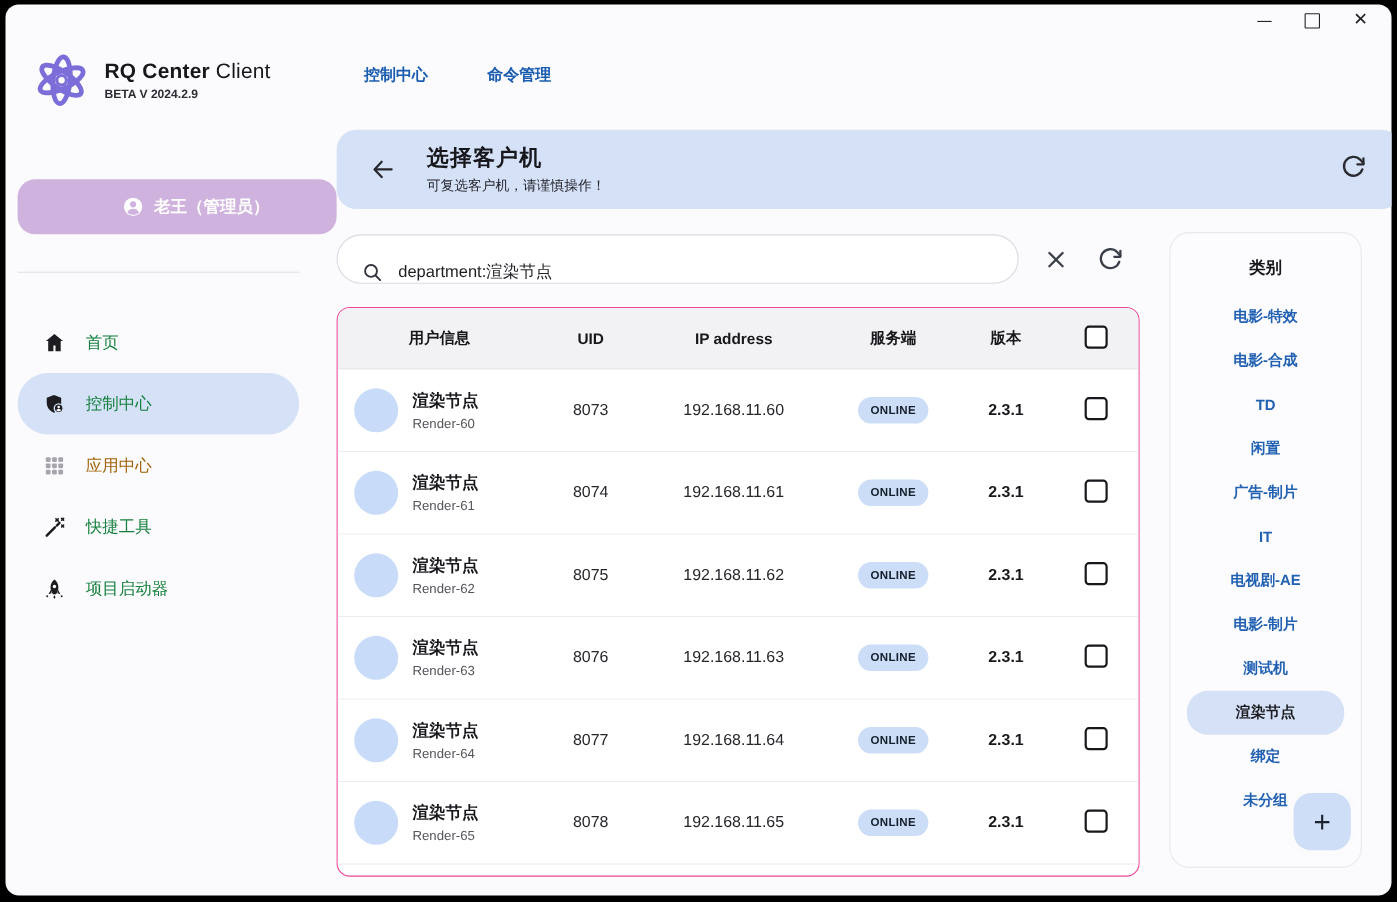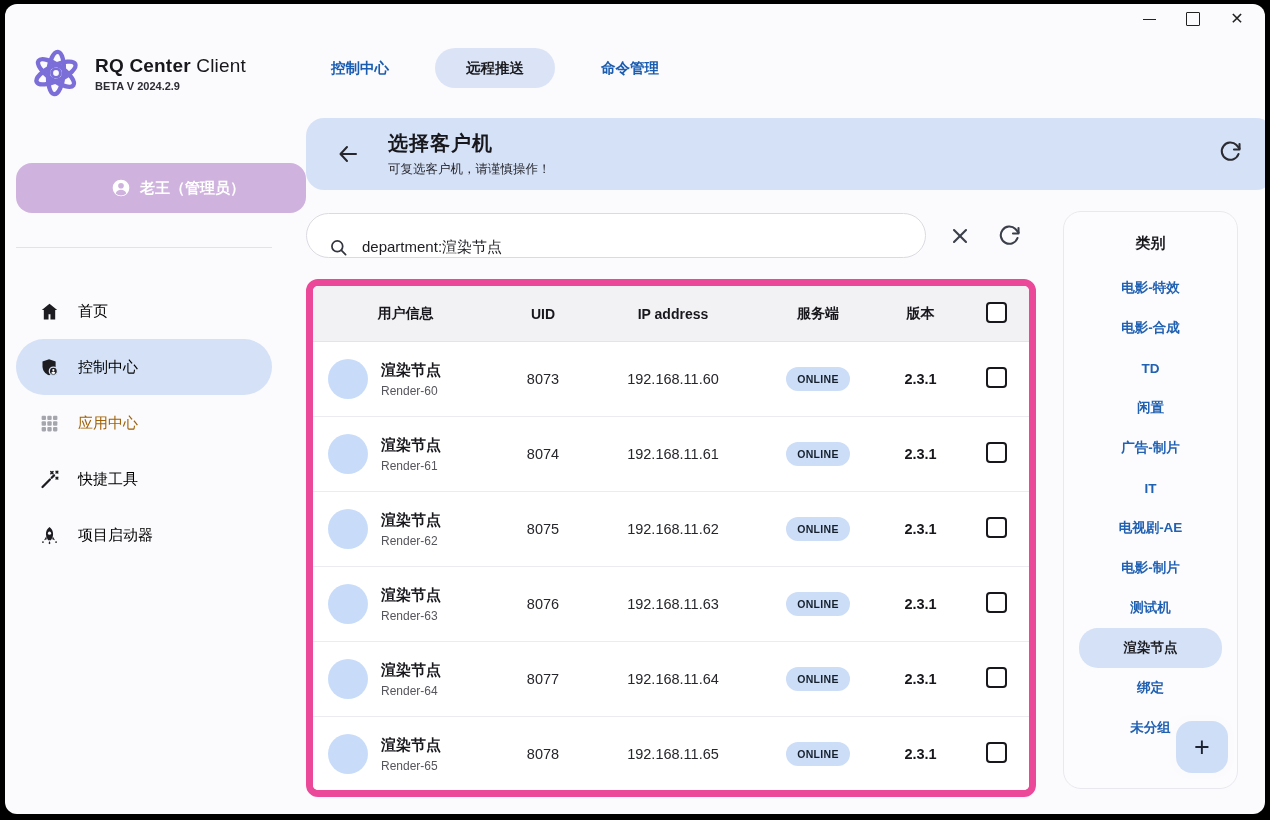--- a/index.html
+++ b/index.html
@@ -18,21 +18,21 @@
   .logo-text{margin-left:10px;}
   .logo-title{font-size:19px;color:#17171c;letter-spacing:.2px;}
   .logo-title b{font-weight:bold;}
   .logo-sub{font-size:11px;color:#2c2c33;font-weight:bold;margin-top:3px;}
   .user-badge{position:absolute;left:11px;top:159px;width:256px;height:50px;border-radius:16px;
     background:#cfb3de;display:flex;align-items:center;justify-content:center;gap:9px;
     color:#fff;font-size:15px;font-weight:bold;cursor:pointer;padding-left:34px;}
   .divider{position:absolute;left:11px;top:243px;width:256px;border-top:1px solid #e3e2e8;}
   .side-nav{position:absolute;left:11px;top:279px;width:256px;}
   .nav-item{height:56px;display:flex;align-items:center;gap:18px;padding-left:22px;border-radius:28px;
-    color:#000000;font-size:15px;cursor:pointer;}
+    color:#15803d;font-size:15px;cursor:pointer;}
   .nav-item.active{background:#d4e1f6;}
   .nav-item.disabled{color:#a16207;cursor:default;}
   .nav-icon{width:22px;height:22px;display:flex;align-items:center;justify-content:center;}
   .nav-icon svg{width:21px;height:21px;}
   
   .tabs{position:absolute;left:318px;top:44px;height:40px;display:flex;align-items:center;gap:38px;}
   .tab{font-size:14.5px;font-weight:bold;color:#1a5cb0;cursor:pointer;padding:0 8px;}
   .tab.active{background:#dbe4f6;color:#1c1c21;border-radius:20px;height:40px;display:flex;
     align-items:center;padding:0 31px;}
   
@@ -47,21 +47,21 @@
   .search-box{position:absolute;left:301px;top:209px;width:620px;height:45px;background:#fff;
     border:1px solid #dadae0;border-radius:24px;display:flex;align-items:flex-end;box-sizing:border-box;}
   .search-box svg{margin-left:22px;width:19px;height:19px;flex:none;}
   .search-input{border:none;outline:none;background:transparent;margin-left:12px;flex:1;
     font-size:15px;color:#1d1d22;font-family:inherit;}
   .icon-btn{position:absolute;width:26px;height:26px;cursor:pointer;}
   .clear-btn{left:943px;top:220px;}
   .search-refresh{left:992px;top:220px;}
   
   .table-card{position:absolute;left:301px;top:275px;width:730px;height:518px;background:#fff;
-    border:7px solid #ec4899;border-radius:12px;box-sizing:border-box;overflow:hidden;}
+    border:1px solid #ec4899;border-radius:12px;box-sizing:border-box;overflow:hidden;}
   .thead{height:55px;background:#f2f2f5;border-bottom:1px solid #e3e3e9;display:grid;
     grid-template-columns:185px 90px 170px 120px 85px 1fr;align-items:center;}
   .th{font-size:14px;font-weight:bold;color:#17171c;text-align:center;}
   .trow{height:74px;border-bottom:1px solid #ebebf0;display:grid;
     grid-template-columns:185px 90px 170px 120px 85px 1fr;align-items:center;background:#fff;}
   .cell{text-align:center;font-size:14.5px;color:#26262b;}
   .cell.user{display:flex;align-items:center;text-align:left;padding-left:15px;}
   .avatar{width:40px;height:40px;border-radius:50%;background:#c8dcfa;flex:none;}
   .uinfo{margin-left:13px;}
   .uname{font-size:15px;font-weight:bold;color:#17171c;}
@@ -192,21 +192,20 @@
             <circle cx="4.5" cy="19.5" r="1" fill="#1c1c21"></circle>
             <circle cx="19.5" cy="19.5" r="1" fill="#1c1c21"></circle>
           </svg>
         </span>
         <span class="nav-label">项目启动器</span>
       </div>
     </nav>
 
   <div class="tabs" id="top-tabs">
       <div class="tab">控制中心</div>
-      <div class="tab active">远程推送</div>
       <div class="tab">命令管理</div>
     </div>
 
   <div class="banner">
     <div class="back-btn">
       <svg width="24" height="24" viewBox="0 0 24 24" fill="none" stroke="#26262c" stroke-width="2" stroke-linecap="round" stroke-linejoin="round">
         <line x1="20" y1="12" x2="5" y2="12"></line>
           <polyline points="11 5 4.5 12 11 19"></polyline>
       </svg>
     </div>

